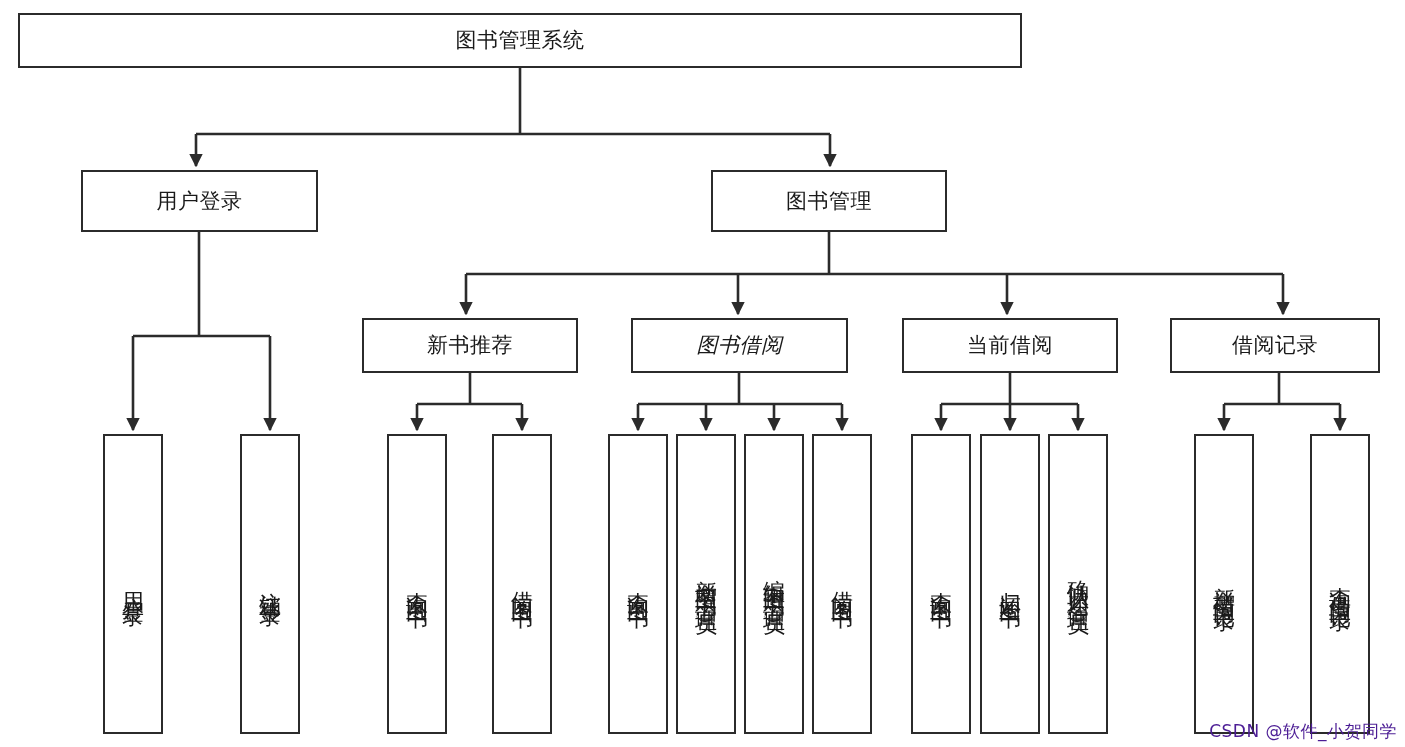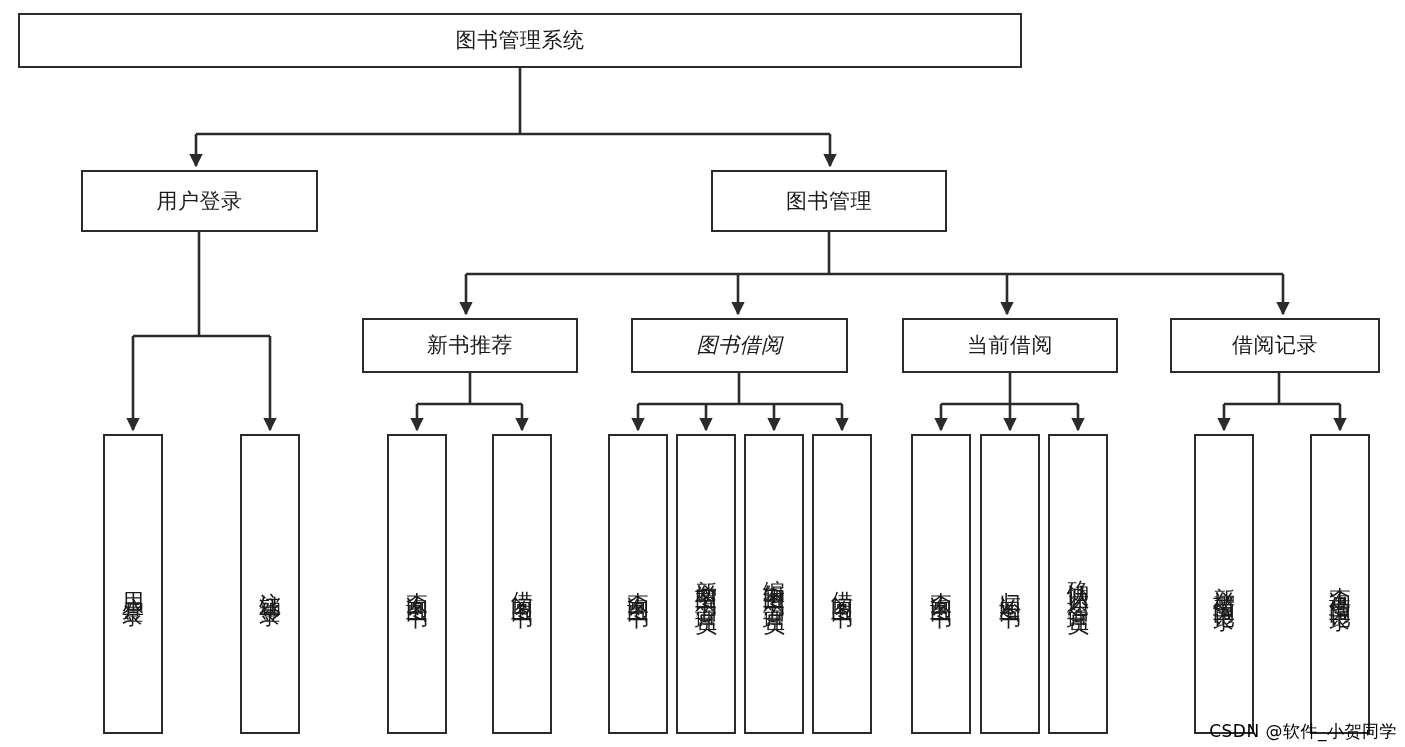--- a/index.html
+++ b/index.html
@@ -62,21 +62,21 @@
     letter-spacing: 5px;
     line-height: 1;
     white-space: nowrap;
     text-align: left;
   }
   .watermark {
     position: absolute;
     right: 8px;
     bottom: 4px;
     font-size: 17px;
-    color: #000000;
+    color: #4c1d95;
     letter-spacing: 0.5px;
     white-space: nowrap;
     user-select: none;
   }
 </style>
 </head>
 <body>
 
 <div id="canvas">
 

